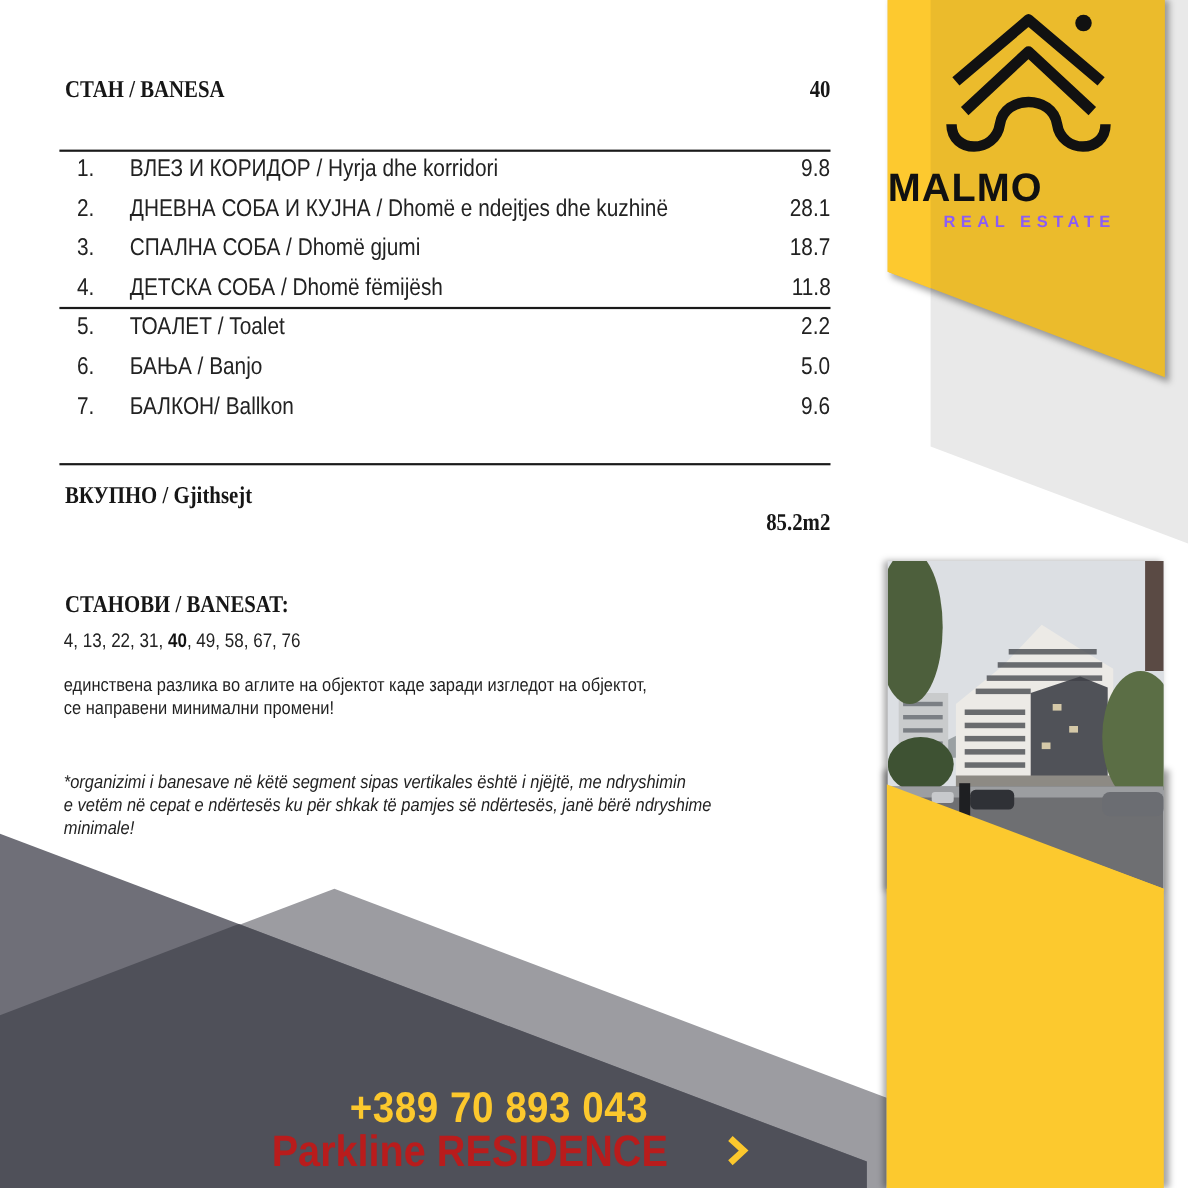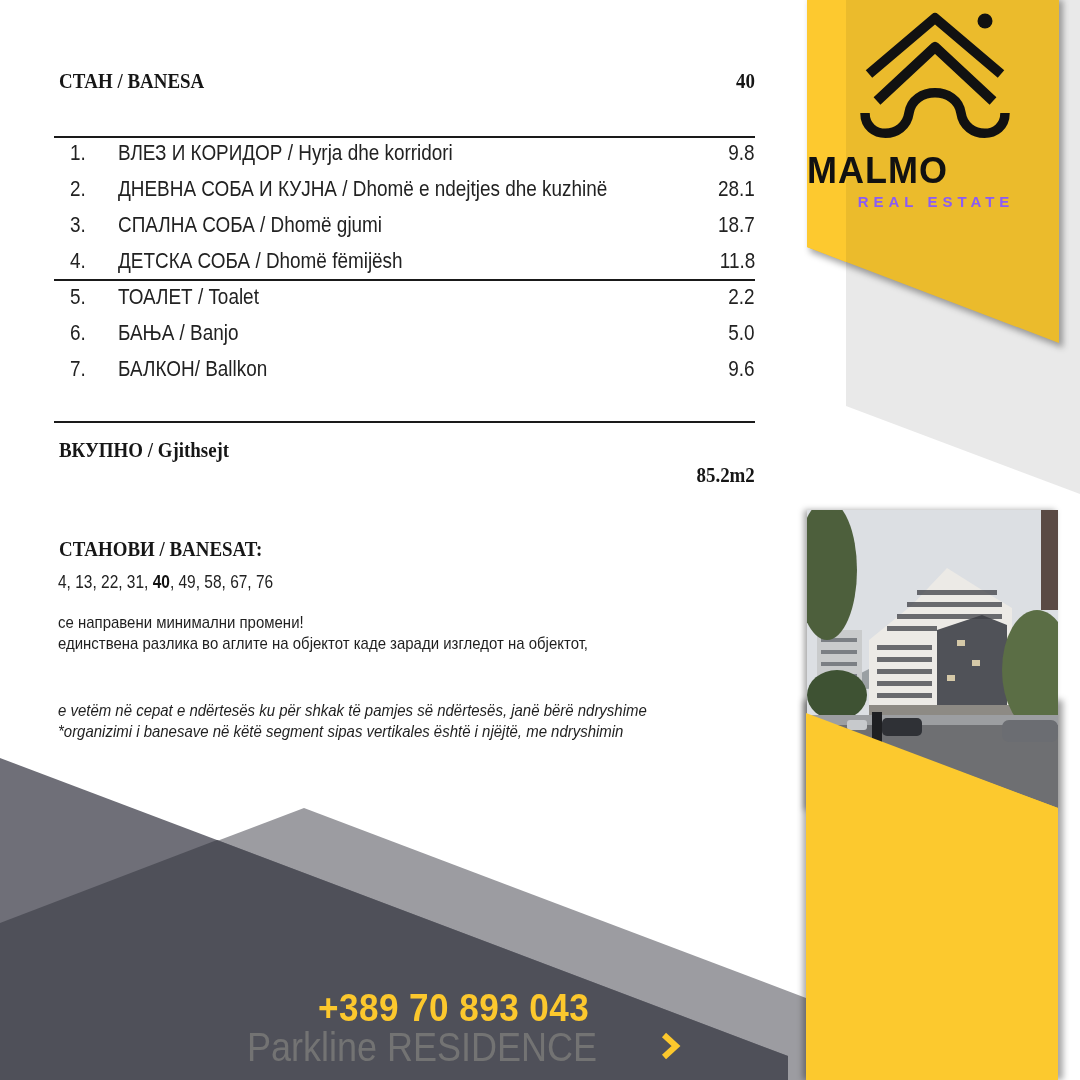--- a/index.html
+++ b/index.html
@@ -37,21 +37,21 @@
   .logo-svg { position:absolute; left:855px; top:8px; width:165px; height:140px; }
   .brand-name { position:absolute; left:807px; width:252px; top:150px; text-align:left; font-weight:bold; font-size:36px; color:#111; letter-spacing:1px; }
   .brand-sub { position:absolute; left:807px; width:252px; top:193px; text-align:center; font-weight:bold; font-size:15px; color:#8b5cf6; letter-spacing:5px; padding-left:6px; }
 
   
   .photo { position:absolute; left:807px; top:510px; width:251px; height:300px; overflow:hidden; background:#dfe1e4; box-shadow:-3px 0 6px rgba(0,0,0,0.35); }
   .photo svg { width:100%; height:100%; display:block; }
 
   
   .phone { position:absolute; left:274px; top:986px; font-weight:bold; font-size:39px; color:#fcc82d; letter-spacing:0.5px;margin-left:44px; }
-  .project { position:absolute; left:247px; top:1025px; font-weight:normal; font-size:40px; color:#737373; }
+  .project { position:absolute; left:247px; top:1025px; font-weight:bold; font-size:40px; color:#b91c1c; }
   .project-chevron { position:absolute; left:660px; top:1029px; width:22px; height:34px; }
 </style>
 </head>
 <body>
 
 <svg class="bg-svg" viewBox="0 0 1080 1080" xmlns="http://www.w3.org/2000/svg">
 
   <polygon points="846,0 1080,0 1080,494 846,406" fill="#e9e9e9"></polygon>
 
   <polygon points="0,923 304,808 806,998 806,1080 0,1080" fill="#9c9ca1"></polygon>
@@ -131,26 +131,27 @@
 </div>
 
 <div class="heading heading-left" style="top:536px;">
   <span class="cond">СТАНОВИ / BANESAT:</span>
 </div>
 <div class="units-list">
   <span class="cond"><span>4, 13, 22, 31, </span><b>40</b><span>, 49, 58, 67, 76</span></span>
 </div>
 
 <div class="note note-mk">
+  <div><span class="cond">единствена разлика во аглите на објектот каде заради изгледот на објектот,</span></div>
   <div><span class="cond">се направени минимални промени!</span></div>
-  <div><span class="cond">единствена разлика во аглите на објектот каде заради изгледот на објектот,</span></div>
 </div>
 <div class="note note-sq">
+  <div><span class="cond">*organizimi i banesave në këtë segment sipas vertikales është i njëjtë, me ndryshimin</span></div>
   <div><span class="cond">e vetëm në cepat e ndërtesës ku për shkak të pamjes së ndërtesës, janë bërë ndryshime</span></div>
-  <div><span class="cond">*organizimi i banesave në këtë segment sipas vertikales është i njëjtë, me ndryshimin</span></div>
+  <div><span class="cond">minimale!</span></div>
 </div>
 
 <svg class="logo-svg" viewBox="855 8 165 140" xmlns="http://www.w3.org/2000/svg">
   <g fill="none" stroke="#111111" stroke-width="10" stroke-linejoin="round">
     <polyline points="869,74 935,18 1001,74"></polyline>
     <polyline points="877,101 935,47 993,101"></polyline>
   </g>
   <circle cx="985" cy="21" r="7.5" fill="#111111"></circle>
   <path d="M865,113 C865,140 905,140 909,113 C913,86 957,86 961,113 C965,140 1005,140 1005,113" fill="none" stroke="#111111" stroke-width="9.5" stroke-linecap="butt"></path>
 </svg>

